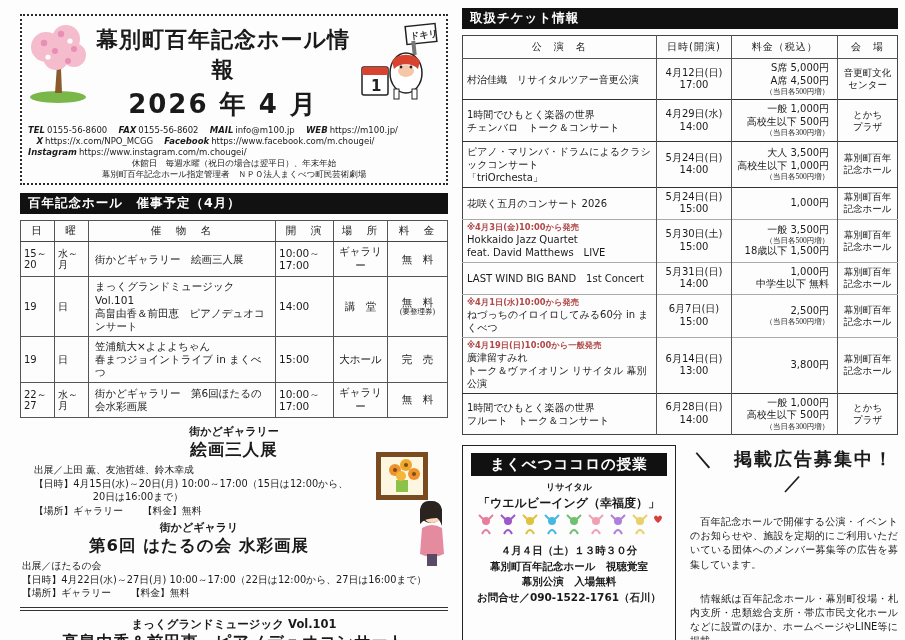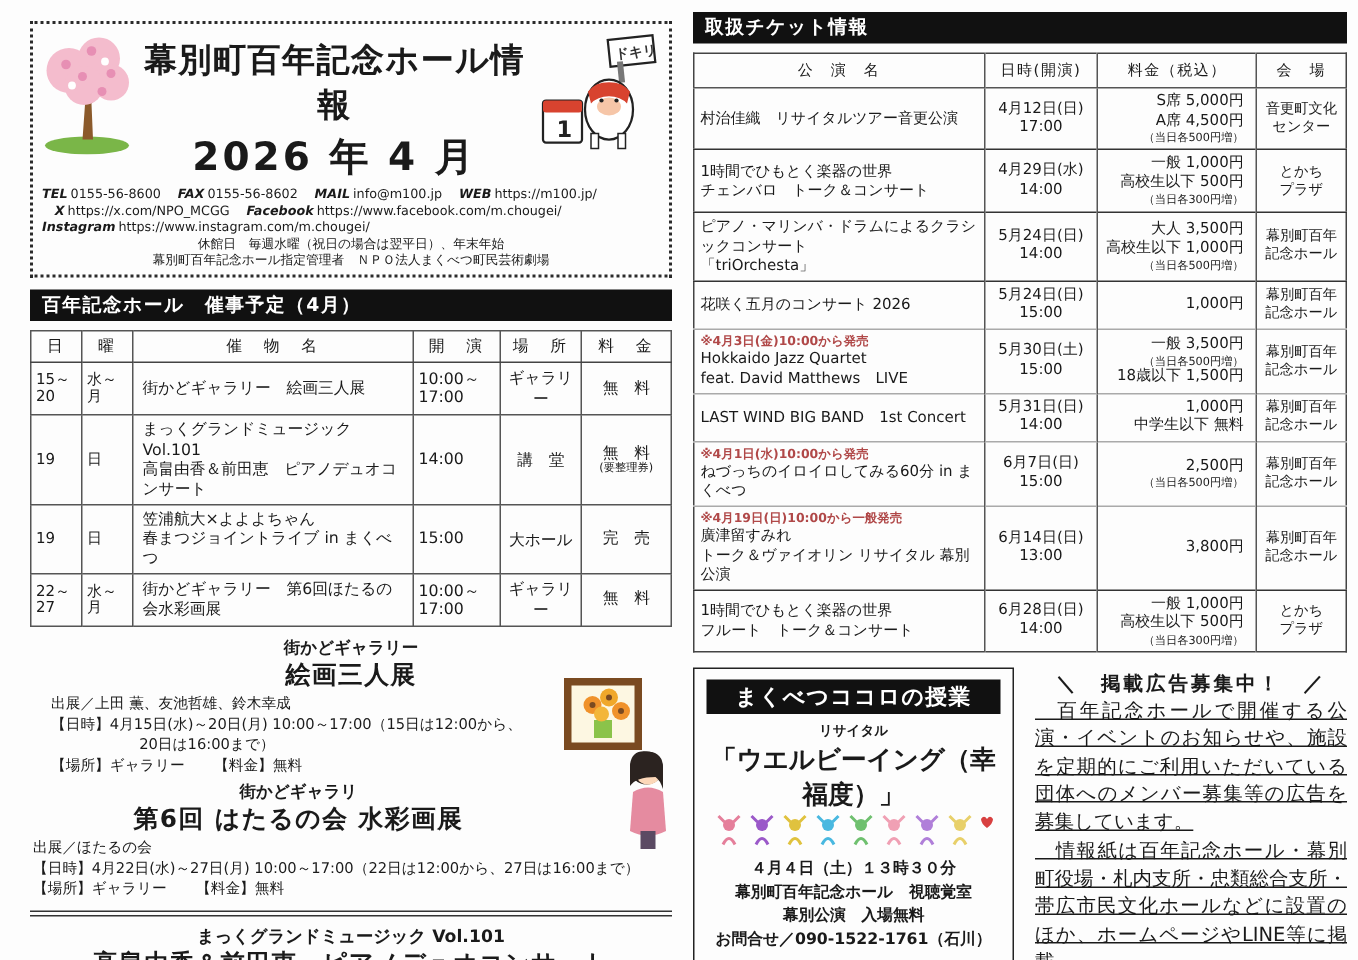--- a/index.html
+++ b/index.html
@@ -3,21 +3,21 @@
 <meta charset="utf-8">
 <style>
   * { margin:0; padding:0; box-sizing:border-box; }
   html,body { width:905px; height:640px; overflow:hidden; }
   body {
     font-family:"DejaVu Sans","Liberation Sans",sans-serif;
     background:#fdfdfd; color:#1a1a1a; position:relative;
   }
   svg text { font-family:"DejaVu Sans","Liberation Sans",sans-serif; }
   .pre { white-space:pre-line; }
-  .small { font-size:7.5px; }
+  .small { font-size:7.5px;font-family:Liberation Serif, serif; }
   .red { color:#b04848; }
 
   
   .col-left  { position:absolute; left:20px;  top:14px; width:428px; }
   .col-right { position:absolute; left:462px; top:8px;  width:436px; }
 
   
   .hdr-box { border:2px dotted #2a2a2a; padding:5px 6px 4px 6px; }
   .hdr-top { display:flex; align-items:flex-start; }
   .hdr-center { flex:1; text-align:center; }
@@ -72,26 +72,26 @@
   .tix .note { font-size:8.3px; font-weight:bold; line-height:1.2; }
   .tix .pl.small { font-size:7.5px; }
   .sep-thin  td { border-top:1px solid #aaa; }
   .sep-thick td { border-top:1.5px solid #333; }
 
   
   .bottom { display:flex; margin-top:10px; gap:14px; }
   .cocoro { width:214px; border:1.5px solid #222; padding:7px 8px 6px 8px; text-align:center; }
   .cocoro .bn { background:#111; color:#fff; font-weight:bold; font-size:14.5px; padding:2px 0; letter-spacing:1px; }
   .cocoro .tlabel { font-size:9px; font-weight:bold; margin-top:5px; }
-  .cocoro .theme { font-size:17px; font-weight:bold; margin-top:1px; }
+  .cocoro .theme { font-size:12px; font-weight:bold; margin-top:1px; }
   .cocoro .info { font-size:10.5px; font-weight:bold; line-height:1.5; margin-top:3px; }
 
   .adbox { flex:1; }
-  .adbox .ttl { text-align:center; font-size:13px; font-weight:bold; letter-spacing:2px; margin-top:2px; }
-  .adbox p { font-size:13px; line-height:1.42; text-align:justify; margin-top:1px;text-decoration:underline; }
+  .adbox .ttl { text-align:center; font-size:18px; font-weight:bold; letter-spacing:2px; margin-top:2px; }
+  .adbox p { font-size:10px; line-height:1.42; text-align:justify; margin-top:20px; }
 </style>
 </head>
 <body>
 
 <div class="col-left">
 
   <div class="hdr-box">
     <div class="hdr-top">
       <svg width="64" height="82" viewBox="0 0 64 82">
         <ellipse cx="30" cy="76" rx="28" ry="6" fill="#7ab648"></ellipse>

